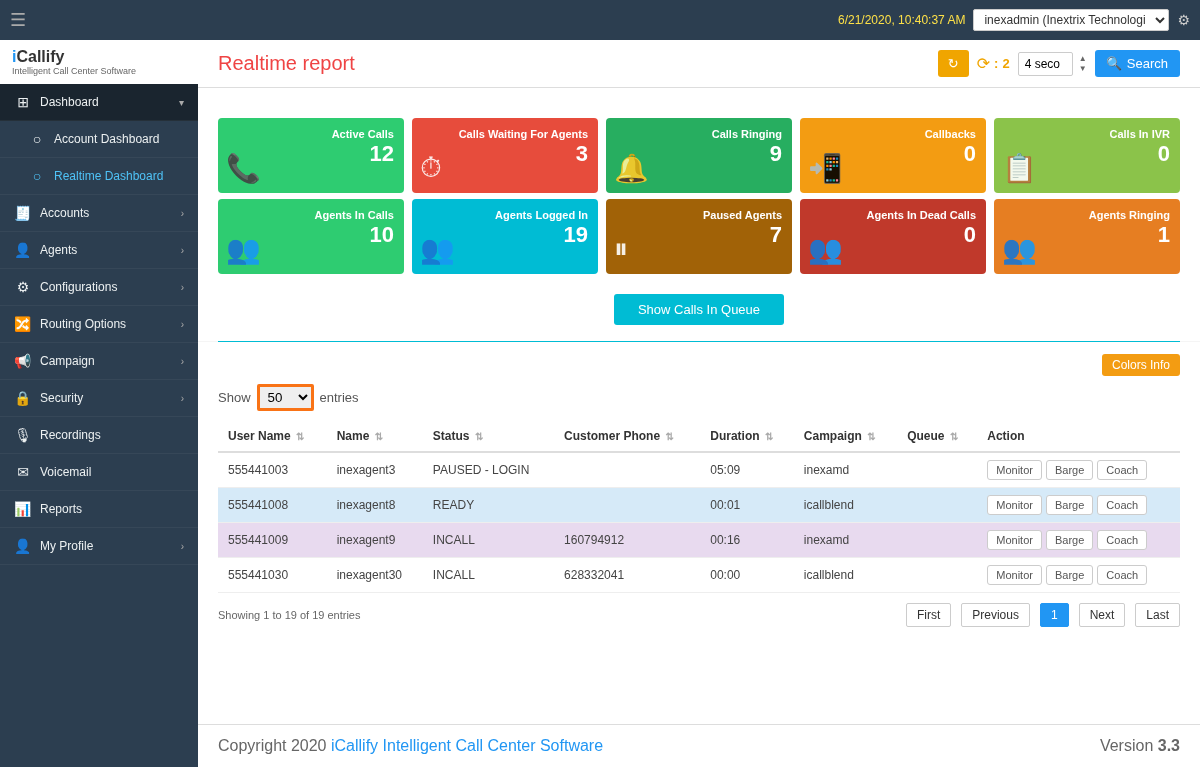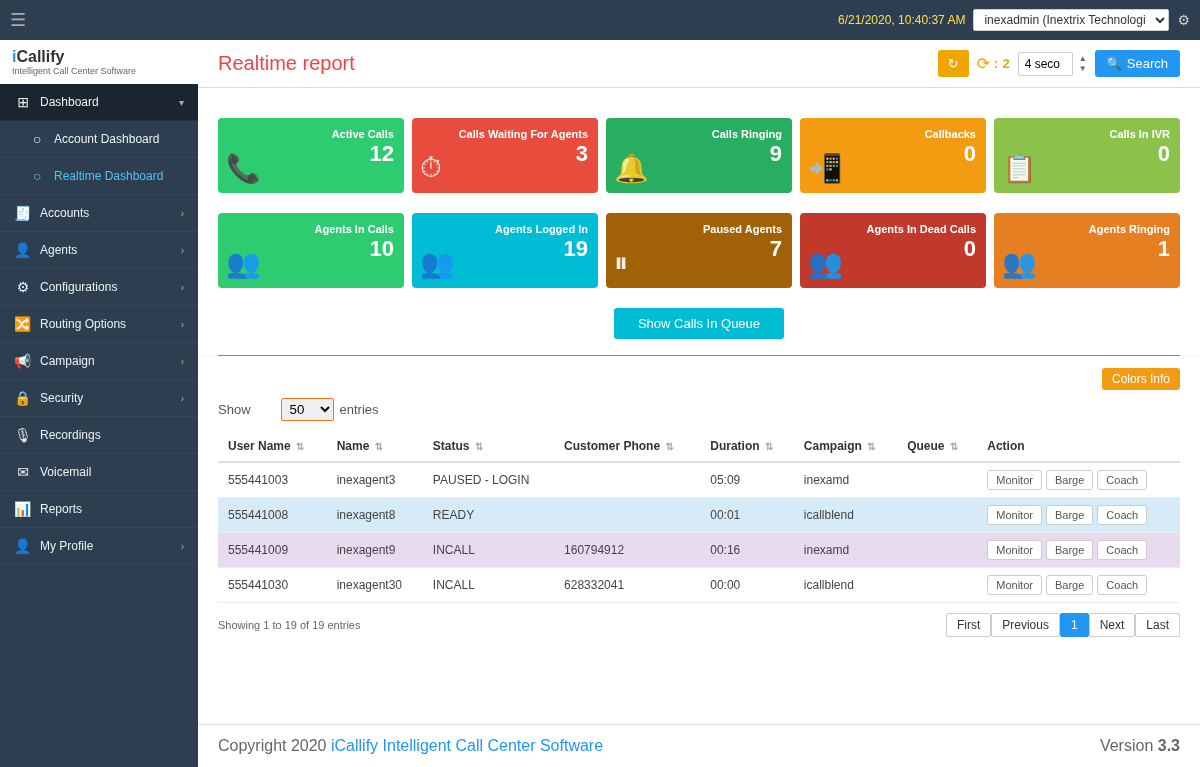--- a/index.html
+++ b/index.html
@@ -94,42 +94,42 @@
     }
 
     
     .table-section { background: #fff; margin: 0; padding: 12px 20px; flex: 1; }
     .table-header { display: flex; justify-content: flex-end; margin-bottom: 8px; }
     .colors-info-btn {
       background: #f39c12; color: #fff; border: none; padding: 4px 10px;
       border-radius: 3px; cursor: pointer; font-size: 12px;
     }
     .show-entries { display: flex; align-items: center; gap: 6px; margin-bottom: 10px; font-size: 13px; color: #555; }
-    .entries-select { border: 1px solid #f97316; padding: 2px 4px; border-radius: 2px; margin-left: 24px; }
+    .entries-select { border: 3px solid #f97316; padding: 2px 4px; border-radius: 2px; }
 
     table { width: 100%; border-collapse: collapse; font-size: 12px; }
     thead th {
       background: #fff; border-bottom: 2px solid #ddd; padding: 8px 10px;
       text-align: left; font-weight: bold; color: #333; white-space: nowrap;
     }
     thead th .sort-arrows { color: #aaa; font-size: 10px; margin-left: 2px; }
     tbody tr { border-bottom: 1px solid #eee; }
     tbody td { padding: 7px 10px; color: #444; }
     tbody tr.row-blue { background: #d6eaf8; }
     tbody tr.row-purple { background: #e8daef; }
     .action-btns { display: flex; gap: 4px; }
     .action-btn {
       background: #fff; border: 1px solid #ccc; padding: 3px 8px;
       border-radius: 3px; cursor: pointer; font-size: 11px; color: #555;
     }
 
     
     .pagination-area { display: flex; justify-content: space-between; align-items: center; padding: 10px 0; }
     .pagination-info { font-size: 11px; color: #666; }
-    .pagination-btns { display: flex; gap: 0; }
+    .pagination-btns { display: flex; gap: 10px; }
     .page-btn {
       border: 1px solid #ccc; background: #fff; padding: 4px 10px;
       cursor: pointer; font-size: 12px; color: #333; border-radius: 2px;
     }
     .page-btn.active { background: #2196f3; color: #fff; border-color: #2196f3; }
 
     
     .footer {
       background: #fff; border-top: 1px solid #ddd; padding: 12px 20px;
       font-size: 16px; color: #666; display: flex; justify-content: space-between;
@@ -277,21 +277,21 @@
         </button>
       </div>
     </div>
 
     <div style="background:#fff; padding: 12px 20px 0;">
       <div style="display:grid; grid-template-columns: repeat(5,1fr) 0.5fr repeat(5,1fr); gap:8px; padding-bottom:8px;">
         
       </div>
     </div>
 
-    <div style="background:#fff; padding: 10px 20px 20px; display:grid; grid-template-columns: repeat(5,1fr); gap:8px;">
+    <div style="background:#fff; padding: 10px 20px 6px; display:grid; grid-template-columns: repeat(5,1fr); gap:8px;">
       <div class="stat-card stat-green">
         <span class="stat-label">Active Calls</span>
         <span class="stat-value">12</span>
         <span class="stat-icon">📞</span>
       </div>
       <div class="stat-card stat-red">
         <span class="stat-label">Calls Waiting For Agents</span>
         <span class="stat-value">3</span>
         <span class="stat-icon">⏱</span>
       </div>

